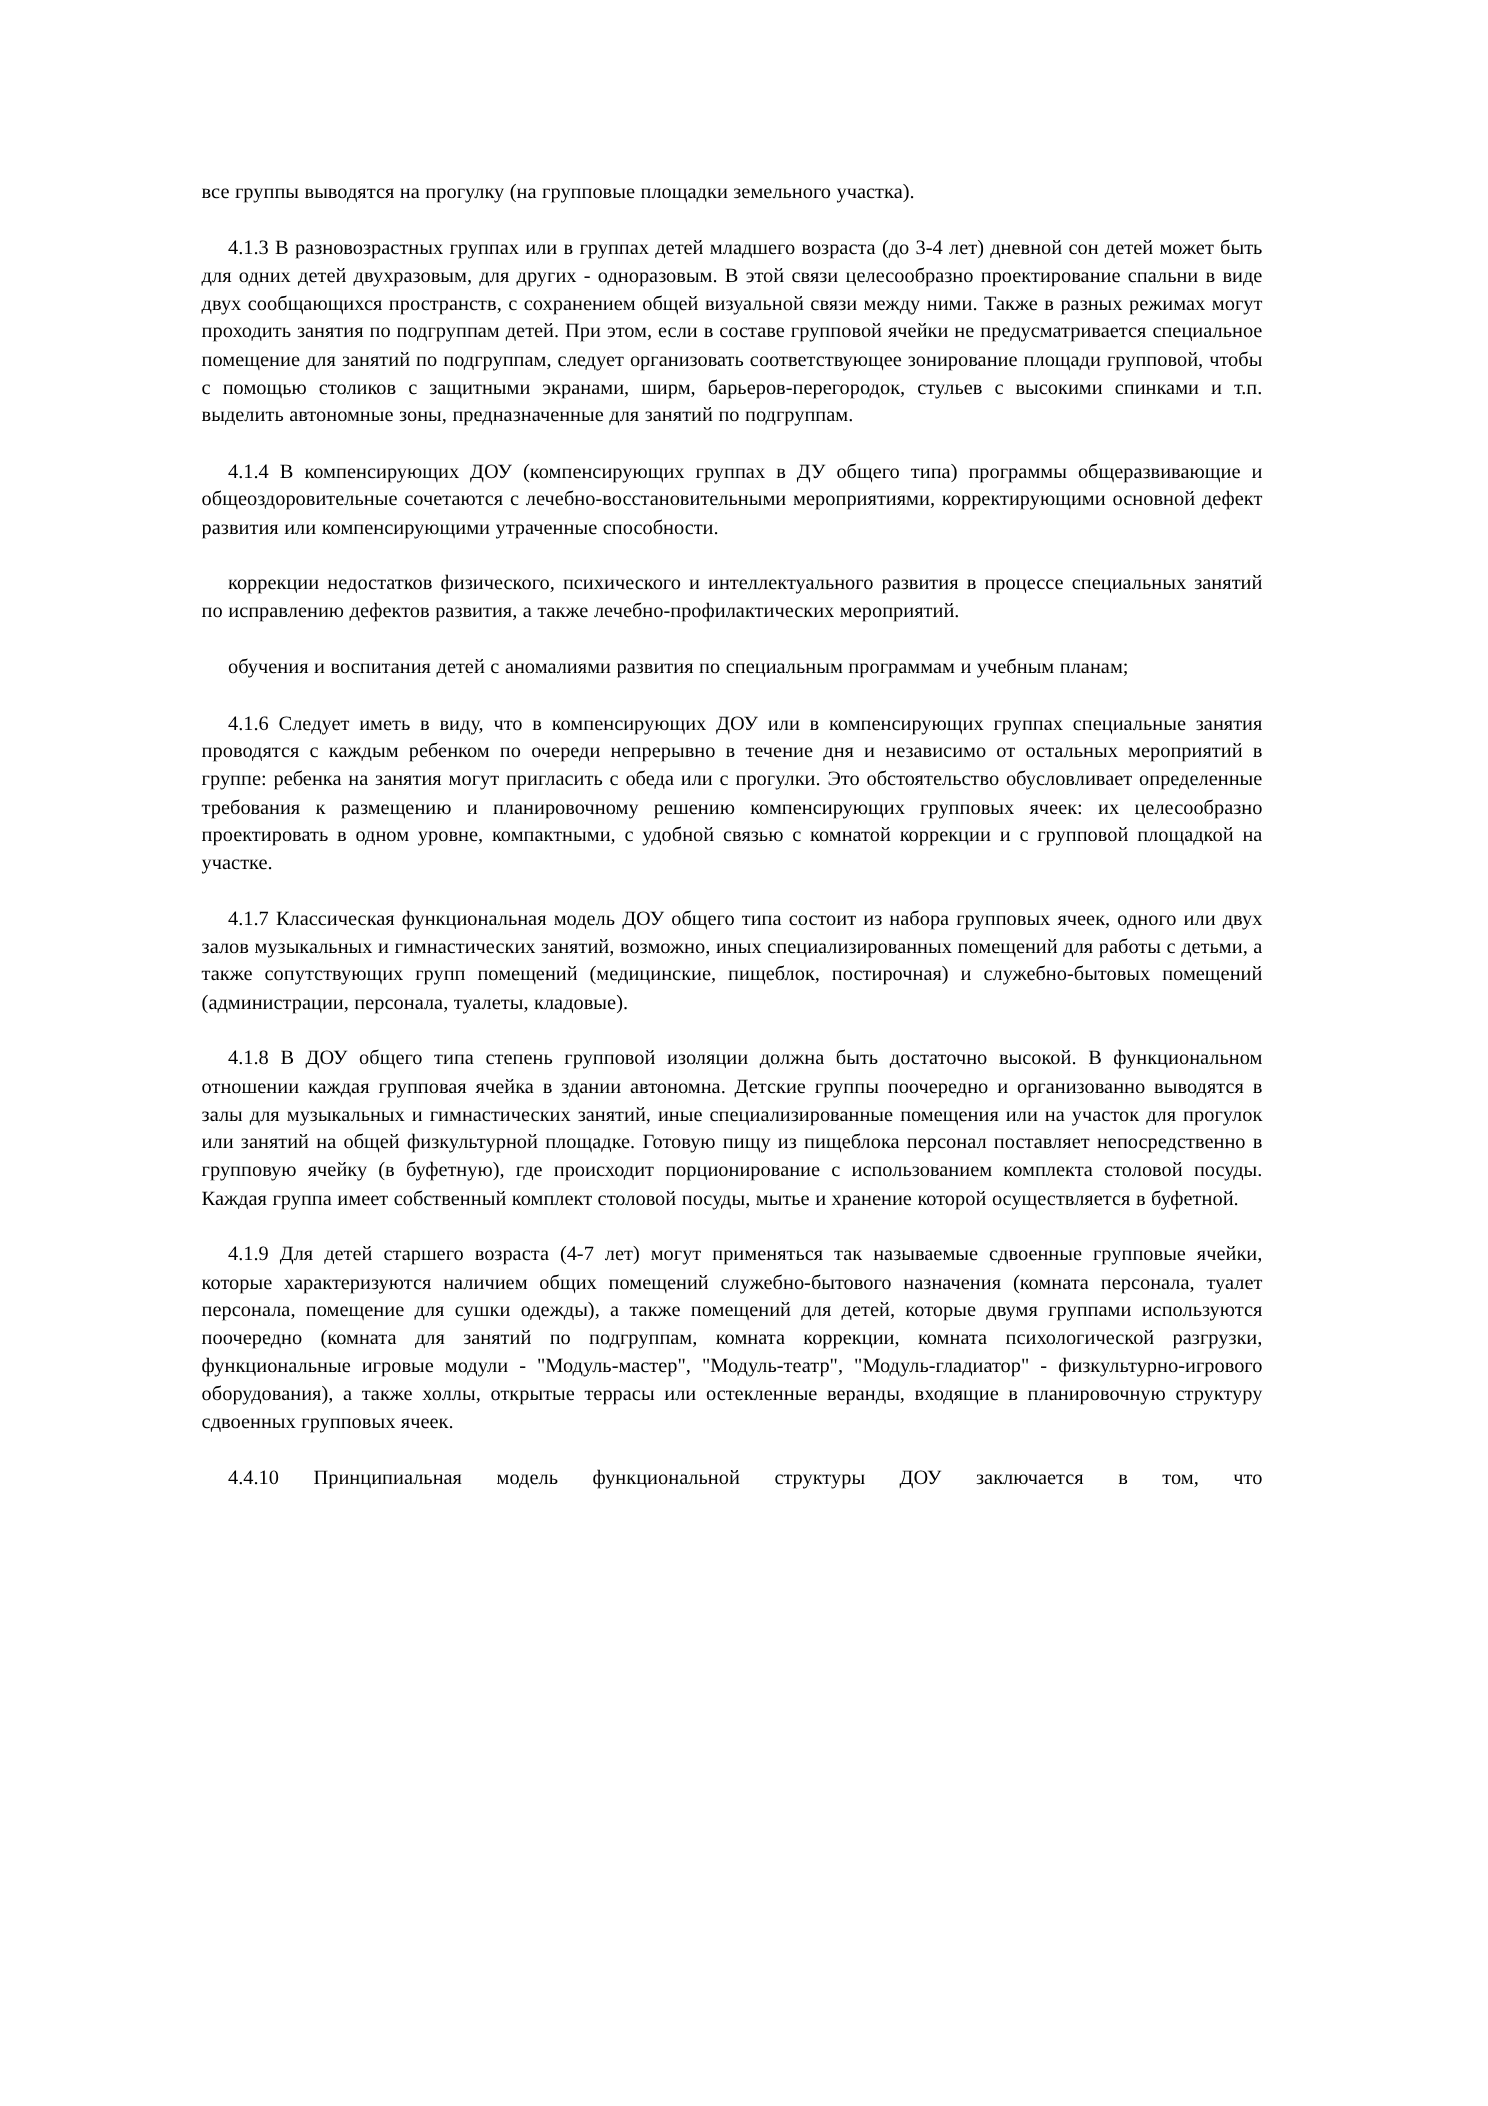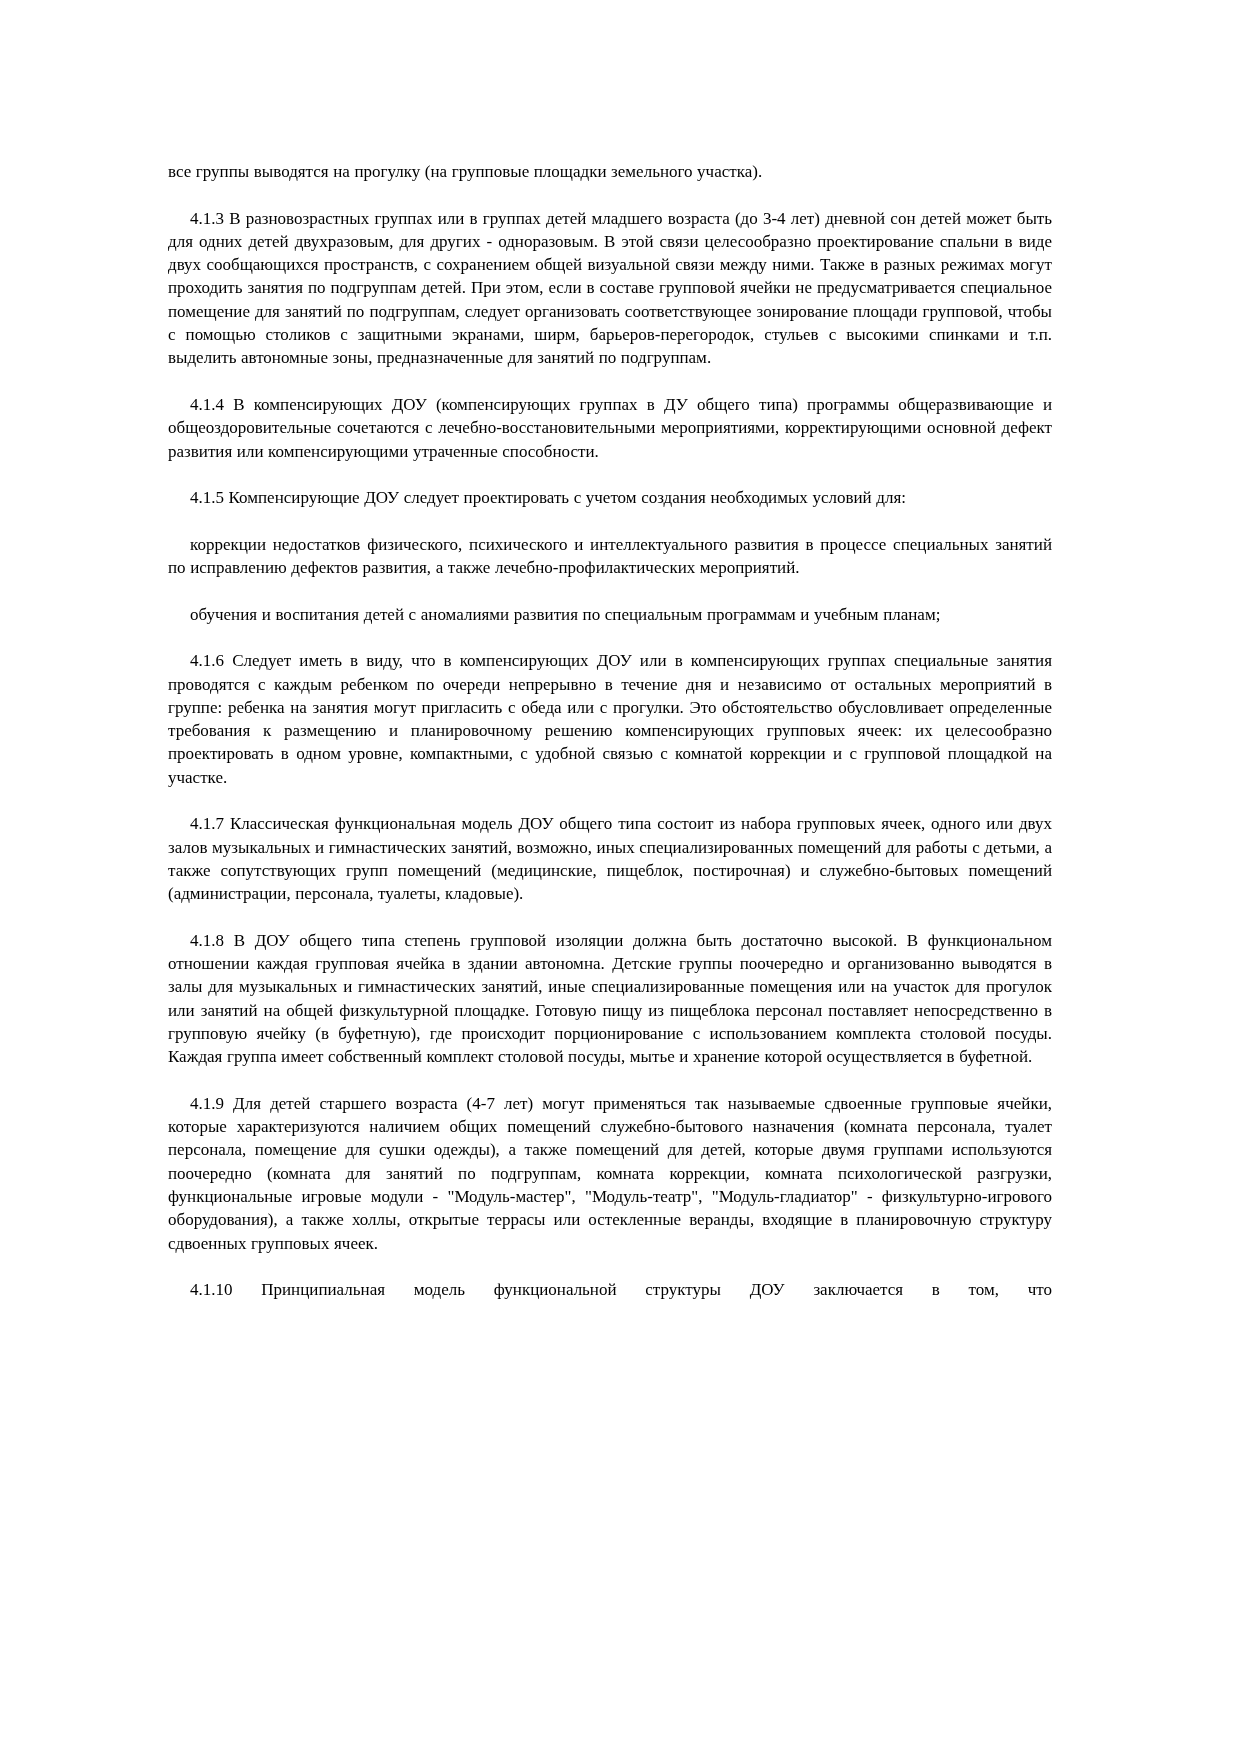--- a/index.html
+++ b/index.html
@@ -20,37 +20,36 @@
     line-height: 23.3px;
     overflow: hidden;
   }
   .para {
     margin: 23.3px 0 0 0;
     text-align: justify;
     text-indent: 22px;
     word-spacing: 0.02em;
   }
   .para.first {
-    margin-top: 12px;
+    margin-top: 0;
   }
   .para.no-indent {
     text-indent: 0;
   }
   .para.justify-last {
     text-align-last: justify;
   }
 </style>
 </head>
 <body>
 
 <div class="page">
   <p class="para first no-indent">все группы выводятся на прогулку (на групповые площадки земельного участка).</p>
   <p class="para">4.1.3 В разновозрастных группах или в группах детей младшего возраста (до 3-4 лет) дневной сон детей может быть для одних детей двухразовым, для других - одноразовым. В этой связи целесообразно проектирование спальни в виде двух сообщающихся пространств, с сохранением общей визуальной связи между ними. Также в разных режимах могут проходить занятия по подгруппам детей. При этом, если в составе групповой ячейки не предусматривается специальное помещение для занятий по подгруппам, следует организовать соответствующее зонирование площади групповой, чтобы с помощью столиков с защитными экранами, ширм, барьеров-перегородок, стульев с высокими спинками и т.п. выделить автономные зоны, предназначенные для занятий по подгруппам.</p>
   <p class="para">4.1.4 В компенсирующих ДОУ (компенсирующих группах в ДУ общего типа) программы общеразвивающие и общеоздоровительные сочетаются с лечебно-восстановительными мероприятиями, корректирующими основной дефект развития или компенсирующими утраченные способности.</p>
-  <p class="para">4.1.5 Компенсирующие ДОУ следует проектировать с учетом создания необходимых условий для:</p>
   <p class="para">коррекции недостатков физического, психического и интеллектуального развития в процессе специальных занятий по исправлению дефектов развития, а также лечебно-профилактических мероприятий.</p>
   <p class="para">обучения и воспитания детей с аномалиями развития по специальным программам и учебным планам;</p>
   <p class="para">4.1.6 Следует иметь в виду, что в компенсирующих ДОУ или в компенсирующих группах специальные занятия проводятся с каждым ребенком по очереди непрерывно в течение дня и независимо от остальных мероприятий в группе: ребенка на занятия могут пригласить с обеда или с прогулки. Это обстоятельство обусловливает определенные требования к размещению и планировочному решению компенсирующих групповых ячеек: их целесообразно проектировать в одном уровне, компактными, с удобной связью с комнатой коррекции и с групповой площадкой на участке.</p>
   <p class="para">4.1.7 Классическая функциональная модель ДОУ общего типа состоит из набора групповых ячеек, одного или двух залов музыкальных и гимнастических занятий, возможно, иных специализированных помещений для работы с детьми, а также сопутствующих групп помещений (медицинские, пищеблок, постирочная) и служебно-бытовых помещений (администрации, персонала, туалеты, кладовые).</p>
   <p class="para">4.1.8 В ДОУ общего типа степень групповой изоляции должна быть достаточно высокой. В функциональном отношении каждая групповая ячейка в здании автономна. Детские группы поочередно и организованно выводятся в залы для музыкальных и гимнастических занятий, иные специализированные помещения или на участок для прогулок или занятий на общей физкультурной площадке. Готовую пищу из пищеблока персонал поставляет непосредственно в групповую ячейку (в буфетную), где происходит порционирование с использованием комплекта столовой посуды. Каждая группа имеет собственный комплект столовой посуды, мытье и хранение которой осуществляется в буфетной.</p>
   <p class="para">4.1.9 Для детей старшего возраста (4-7 лет) могут применяться так называемые сдвоенные групповые ячейки, которые характеризуются наличием общих помещений служебно-бытового назначения (комната персонала, туалет персонала, помещение для сушки одежды), а также помещений для детей, которые двумя группами используются поочередно (комната для занятий по подгруппам, комната коррекции, комната психологической разгрузки, функциональные игровые модули - "Модуль-мастер", "Модуль-театр", "Модуль-гладиатор" - физкультурно-игрового оборудования), а также холлы, открытые террасы или остекленные веранды, входящие в планировочную структуру сдвоенных групповых ячеек.</p>
-  <p class="para justify-last">4.1.10 Принципиальная модель функциональной структуры ДОУ заключается в том, что</p>
+  <p class="para justify-last">4.4.10 Принципиальная модель функциональной структуры ДОУ заключается в том, что</p>
 </div>
 
 </body></html>

